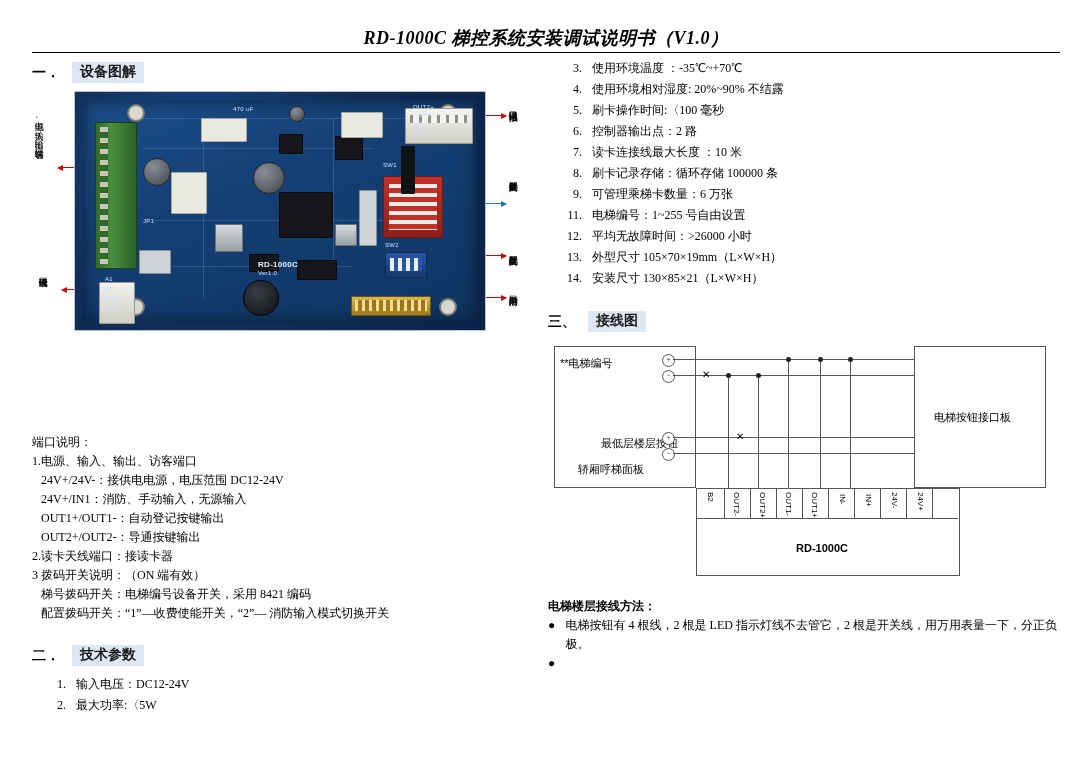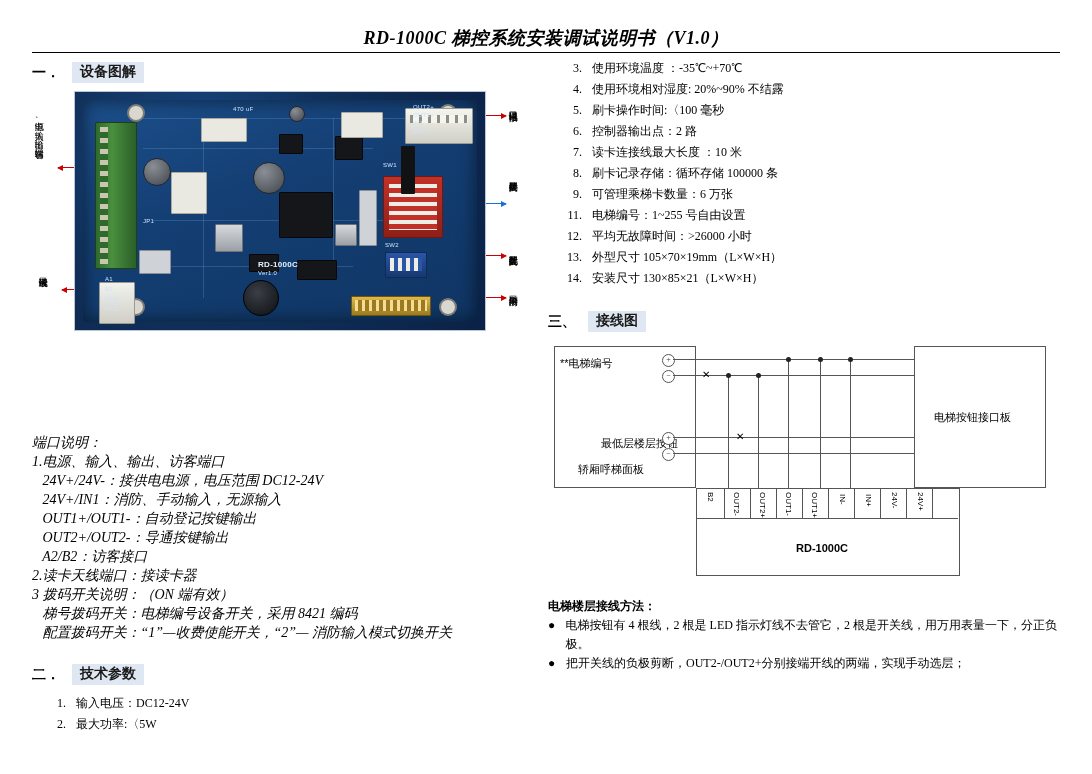--- a/index.html
+++ b/index.html
@@ -127,21 +127,21 @@
     border-left:6px solid #cc0000; border-top:3px solid transparent; border-bottom:3px solid transparent;
   }
   .arrow-h.rev:after{
     content:""; position:absolute; left:-1px; right:auto; top:-3px;
     border-right:6px solid #cc0000; border-left:0;
     border-top:3px solid transparent; border-bottom:3px solid transparent;
   }
   .arrow-blue{ border-top-color:#1a6fd4;}
   .arrow-blue:after{ border-left-color:#1a6fd4;}
 
-  .body-txt{ font-size:14px; line-height:19px;font-style:italic; }
+  .body-txt{ font-size:12px; line-height:19px; }
   .body-txt .ln{ white-space:pre; }
 
   
   .spec-list{ font-size:12px; line-height:21px; }
   .spec-row{ display:flex; }
   .spec-row .n{ width:34px; text-align:right; padding-right:10px; }
   .spec-row .v{ flex:1; }
 
   
   .diagram{ position:relative; width:500px; height:255px; margin-top:6px;}
@@ -256,21 +256,20 @@
       </div>
     </div>
 
     <div class="body-txt" style="margin-top:44px;">
       <div>端口说明：</div>
       <div class="ln">1.电源、输入、输出、访客端口</div>
       <div class="ln">   24V+/24V-：接供电电源，电压范围 DC12-24V</div>
       <div class="ln">   24V+/IN1：消防、手动输入，无源输入</div>
       <div class="ln">   OUT1+/OUT1-：自动登记按键输出</div>
       <div class="ln">   OUT2+/OUT2-：导通按键输出</div>
-      <div class="ln">   A2/B2：访客接口</div>
       <div class="ln">2.读卡天线端口：接读卡器</div>
       <div class="ln">3 拨码开关说明：（ON 端有效）</div>
       <div class="ln">   梯号拨码开关：电梯编号设备开关，采用 8421 编码</div>
       <div class="ln">   配置拨码开关：“1”—收费使能开关，“2”— 消防输入模式切换开关</div>
     </div>
 
     <div class="sec-head" style="margin-top:22px;">
       <span class="sec-num">二．</span>
       <span class="label">技术参数</span>
     </div>
@@ -403,18 +402,17 @@
     </div>
 
     <div class="bullets">
       <div style="font-weight:bold;">电梯楼层接线方法：</div>
       <div class="bl">
         <span class="dot">●</span>
         <span>电梯按钮有 4 根线，2 根是 LED 指示灯线不去管它，2 根是开关线，用万用表量一下，分正负极。</span>
       </div>
       <div class="bl">
         <span class="dot">●</span>
-        <span>把开关线的负极剪断，OUT2-/OUT2+分别接端开线的两端，实现手动选层；</span>
       </div>
     </div>
   </div>
 
 </div>
 
 </body></html>

